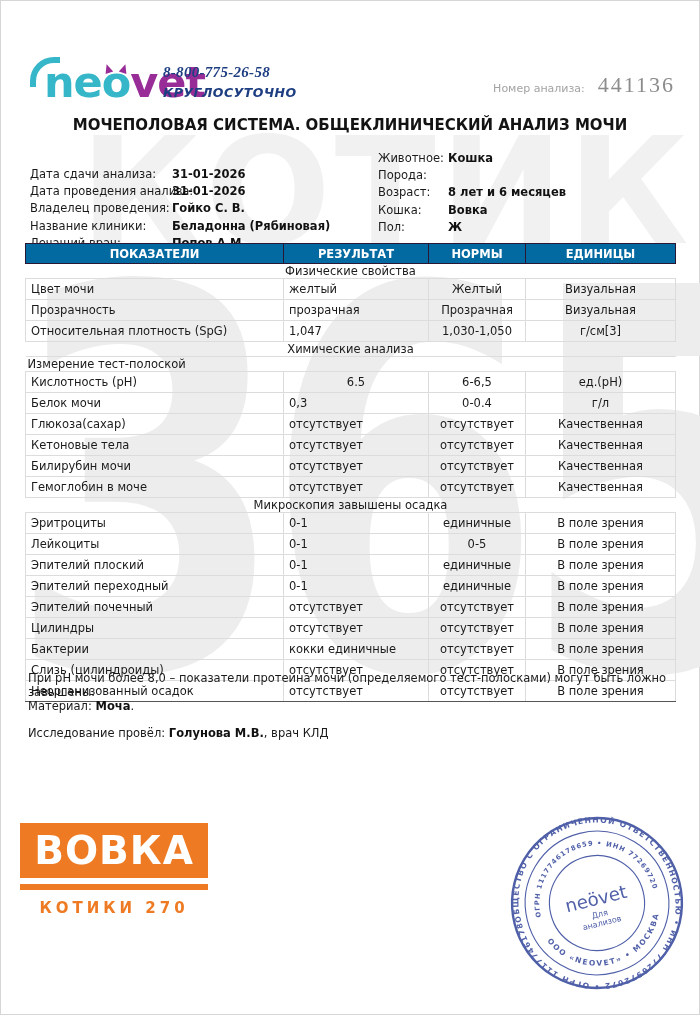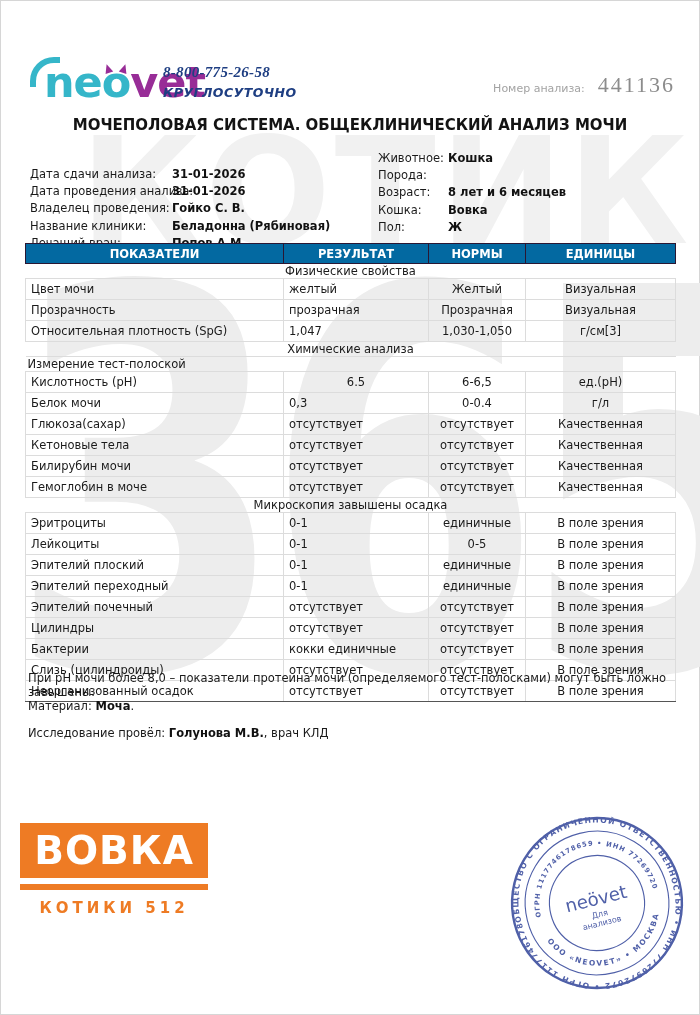--- a/index.html
+++ b/index.html
@@ -254,21 +254,21 @@
           </tr>
         </tbody>
     </table>
 
     <div class="note">При pH мочи более 8,0 – показатели протеина мочи (определяемого тест-полосками) могут быть ложно завышены.</div>
     <div class="material"><span>Материал:</span> <span class="bold">Моча</span><span>.</span></div>
     <div class="researcher"><span>Исследование провёл:</span> <span class="bold">Голунова М.В.</span><span>, врач КЛД</span></div>
 
     <div class="bovka-box">ВОВКА</div>
     <div class="bovka-bar"></div>
-    <div class="bovka-tag">КОТИКИ 512</div>
+    <div class="bovka-tag">КОТИКИ 270</div>
 
     <svg class="stamp" viewBox="0 0 180 180">
       <circle cx="90" cy="90" r="84" stroke-width="2.4"></circle>
       <circle cx="90" cy="90" r="71" stroke-width="1.1"></circle>
       <circle cx="90" cy="90" r="47" stroke-width="1.1"></circle>
       <defs>
         <path id="ringOuter" d="M 13,90 A 77,77 0 1,1 166.9,90 A 77,77 0 1,1 13,90"></path>
         <path id="ringInnerTop" d="M 33,90 A 57,57 0 1,1 147,90"></path>
         <path id="ringInnerBottom" d="M 28,90 A 62,62 0 0,0 152,90"></path>
       </defs>

